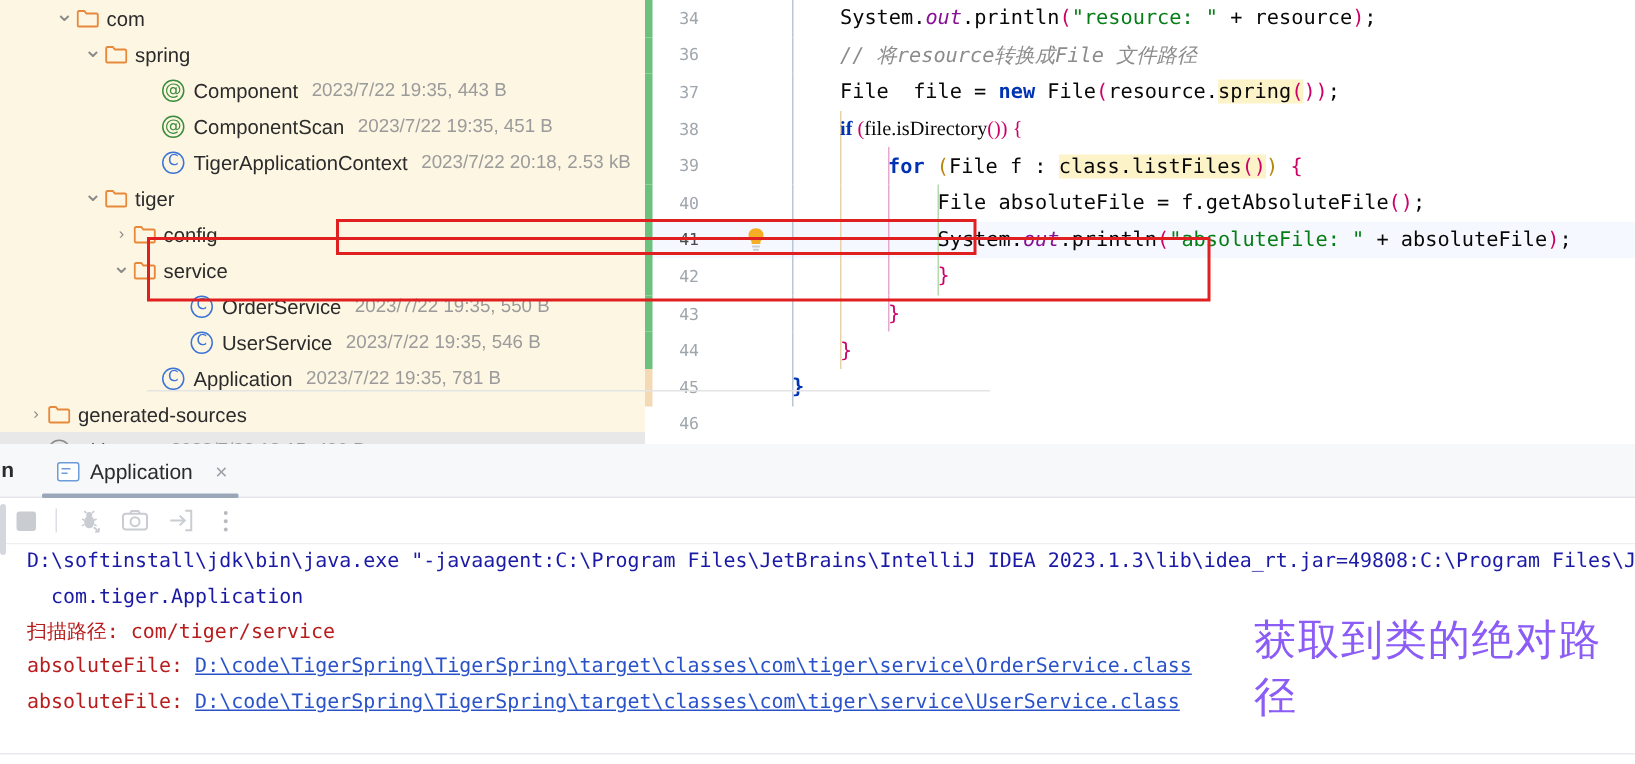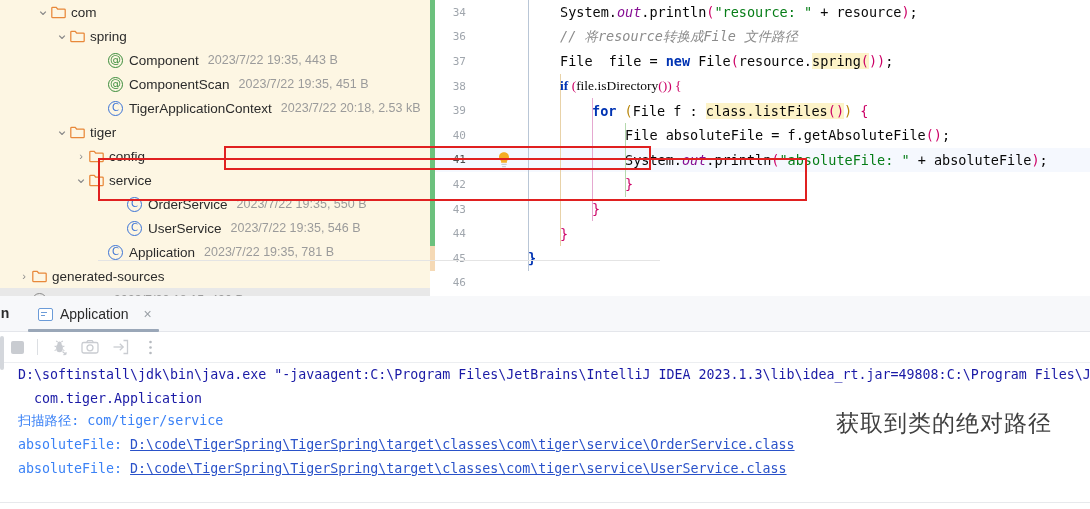--- a/index.html
+++ b/index.html
@@ -197,34 +197,34 @@
   }
   .con-line {
     position: relative; height: 23.4px;
     display: flex; align-items: center;
     white-space: pre; padding-left: 18px;
     color: #2b2b2b;
   }
   .con-line.indent { padding-left: 26px; }
   .blue     { color: #1a1aa6; }
   .link     { color: #2a52c9; text-decoration: underline; }
-  .plainblk { color: #3b82f6; }
+  .plainblk { color: #b91c1c; }
 
   .con-scroll-l {
     position: absolute; left: 0; top: 40px; width: 4px; height: 34px;
     background: #d4d7dc; border-radius: 2px;
   }
   .red-box-con {
     position: absolute; left: 98px; top: 158px;
     width: 709px; height: 43px;
     border: 2px solid #e02020; pointer-events: none;
   }
   .red-note {
     position: absolute; left: 836px; top: 408px;
-    font-size: 23px; color: #404040; letter-spacing: 1px;
+    font-size: 28px; color: #8b5cf6; letter-spacing: 1px;
     font-family: Liberation Serif, serif;
   }
   .console-bottom-hr {
     position: absolute; left: 0; top: 206px; width: 1090px; height: 1px;
     background: #e7e9ec;
   }
 </style>
 </head>
 <body>
 

